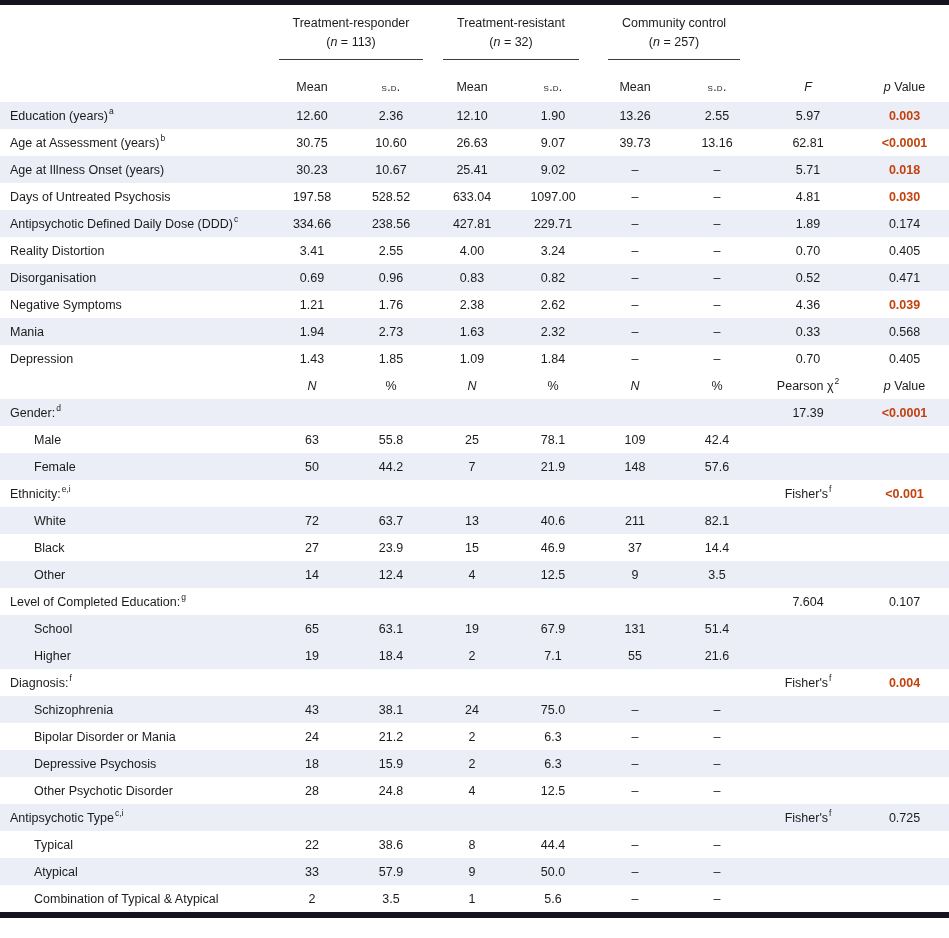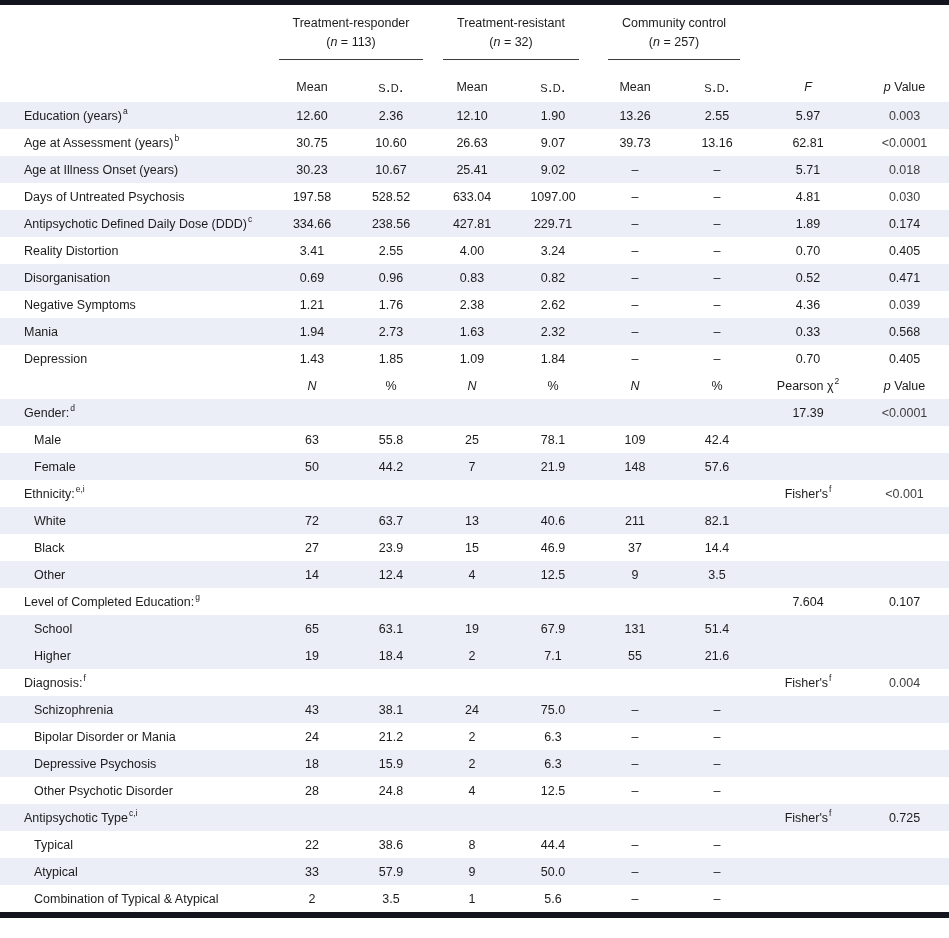--- a/index.html
+++ b/index.html
@@ -29,27 +29,27 @@
   thead tr.groups th { height: 58px; vertical-align: top; padding-top: 9px; text-align: center; }
   .group-head {
     display: inline-block;
     padding: 0 14px 7px 14px;
     border-bottom: 1px solid var(--header-rule, #3c3c3c);
     line-height: 1.5;
   }
   thead tr.measures th { height: 30px; vertical-align: middle; }
   tbody tr { height: 27px; }
   tbody td { height: 27px; }
-  .lbl { text-align: left; padding-left: 24px; }
+  .lbl { text-align: left; padding-left: 10px; }
   .indent { padding-left: 34px; }
   .num { text-align: center; }
   .shade { background: var(--row-shade, #ebedf7); }
-  .sd { font-variant: small-caps; font-size: 16px; letter-spacing: 0.3px; }
+  .sd { font-variant: small-caps; font-size: 12px; letter-spacing: 0.3px; }
   sup { font-size: 8.5px; line-height: 0; margin-left: 1px; }
-  .bold { font-weight: 400; color: #404040; }
+  .bold { font-weight: 700; color: #c2410c; }
   i { font-style: italic; }
 </style>
 </head>
 <body>
 
 <div class="page">
   <div class="tbl-wrap">
     <table>
       <colgroup>
         <col style="width:272px">

